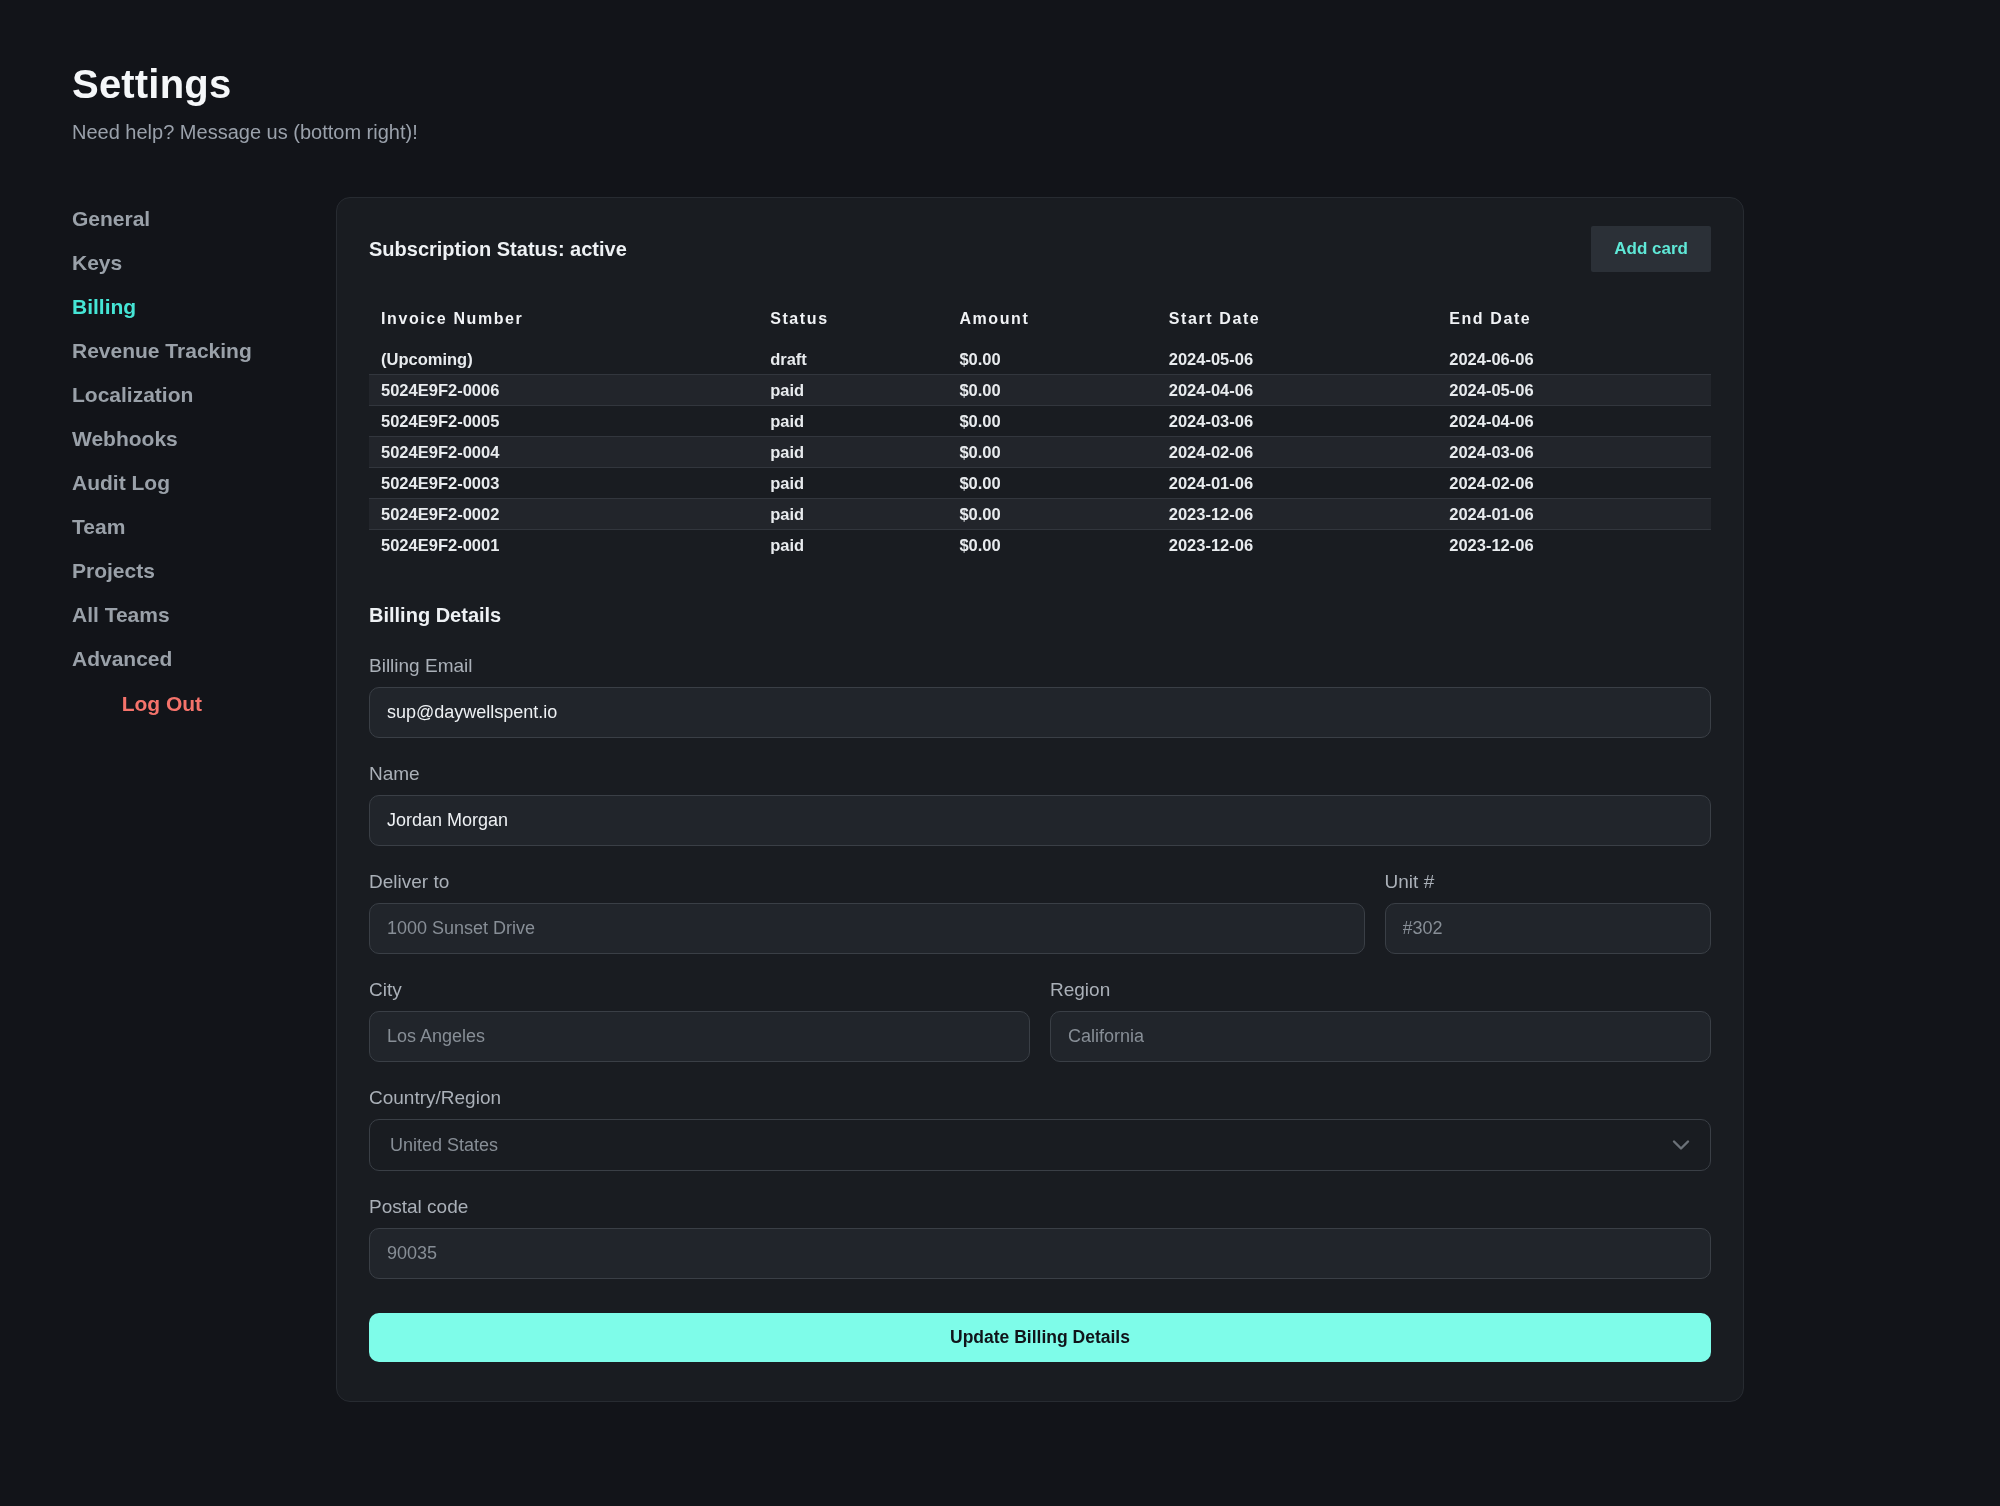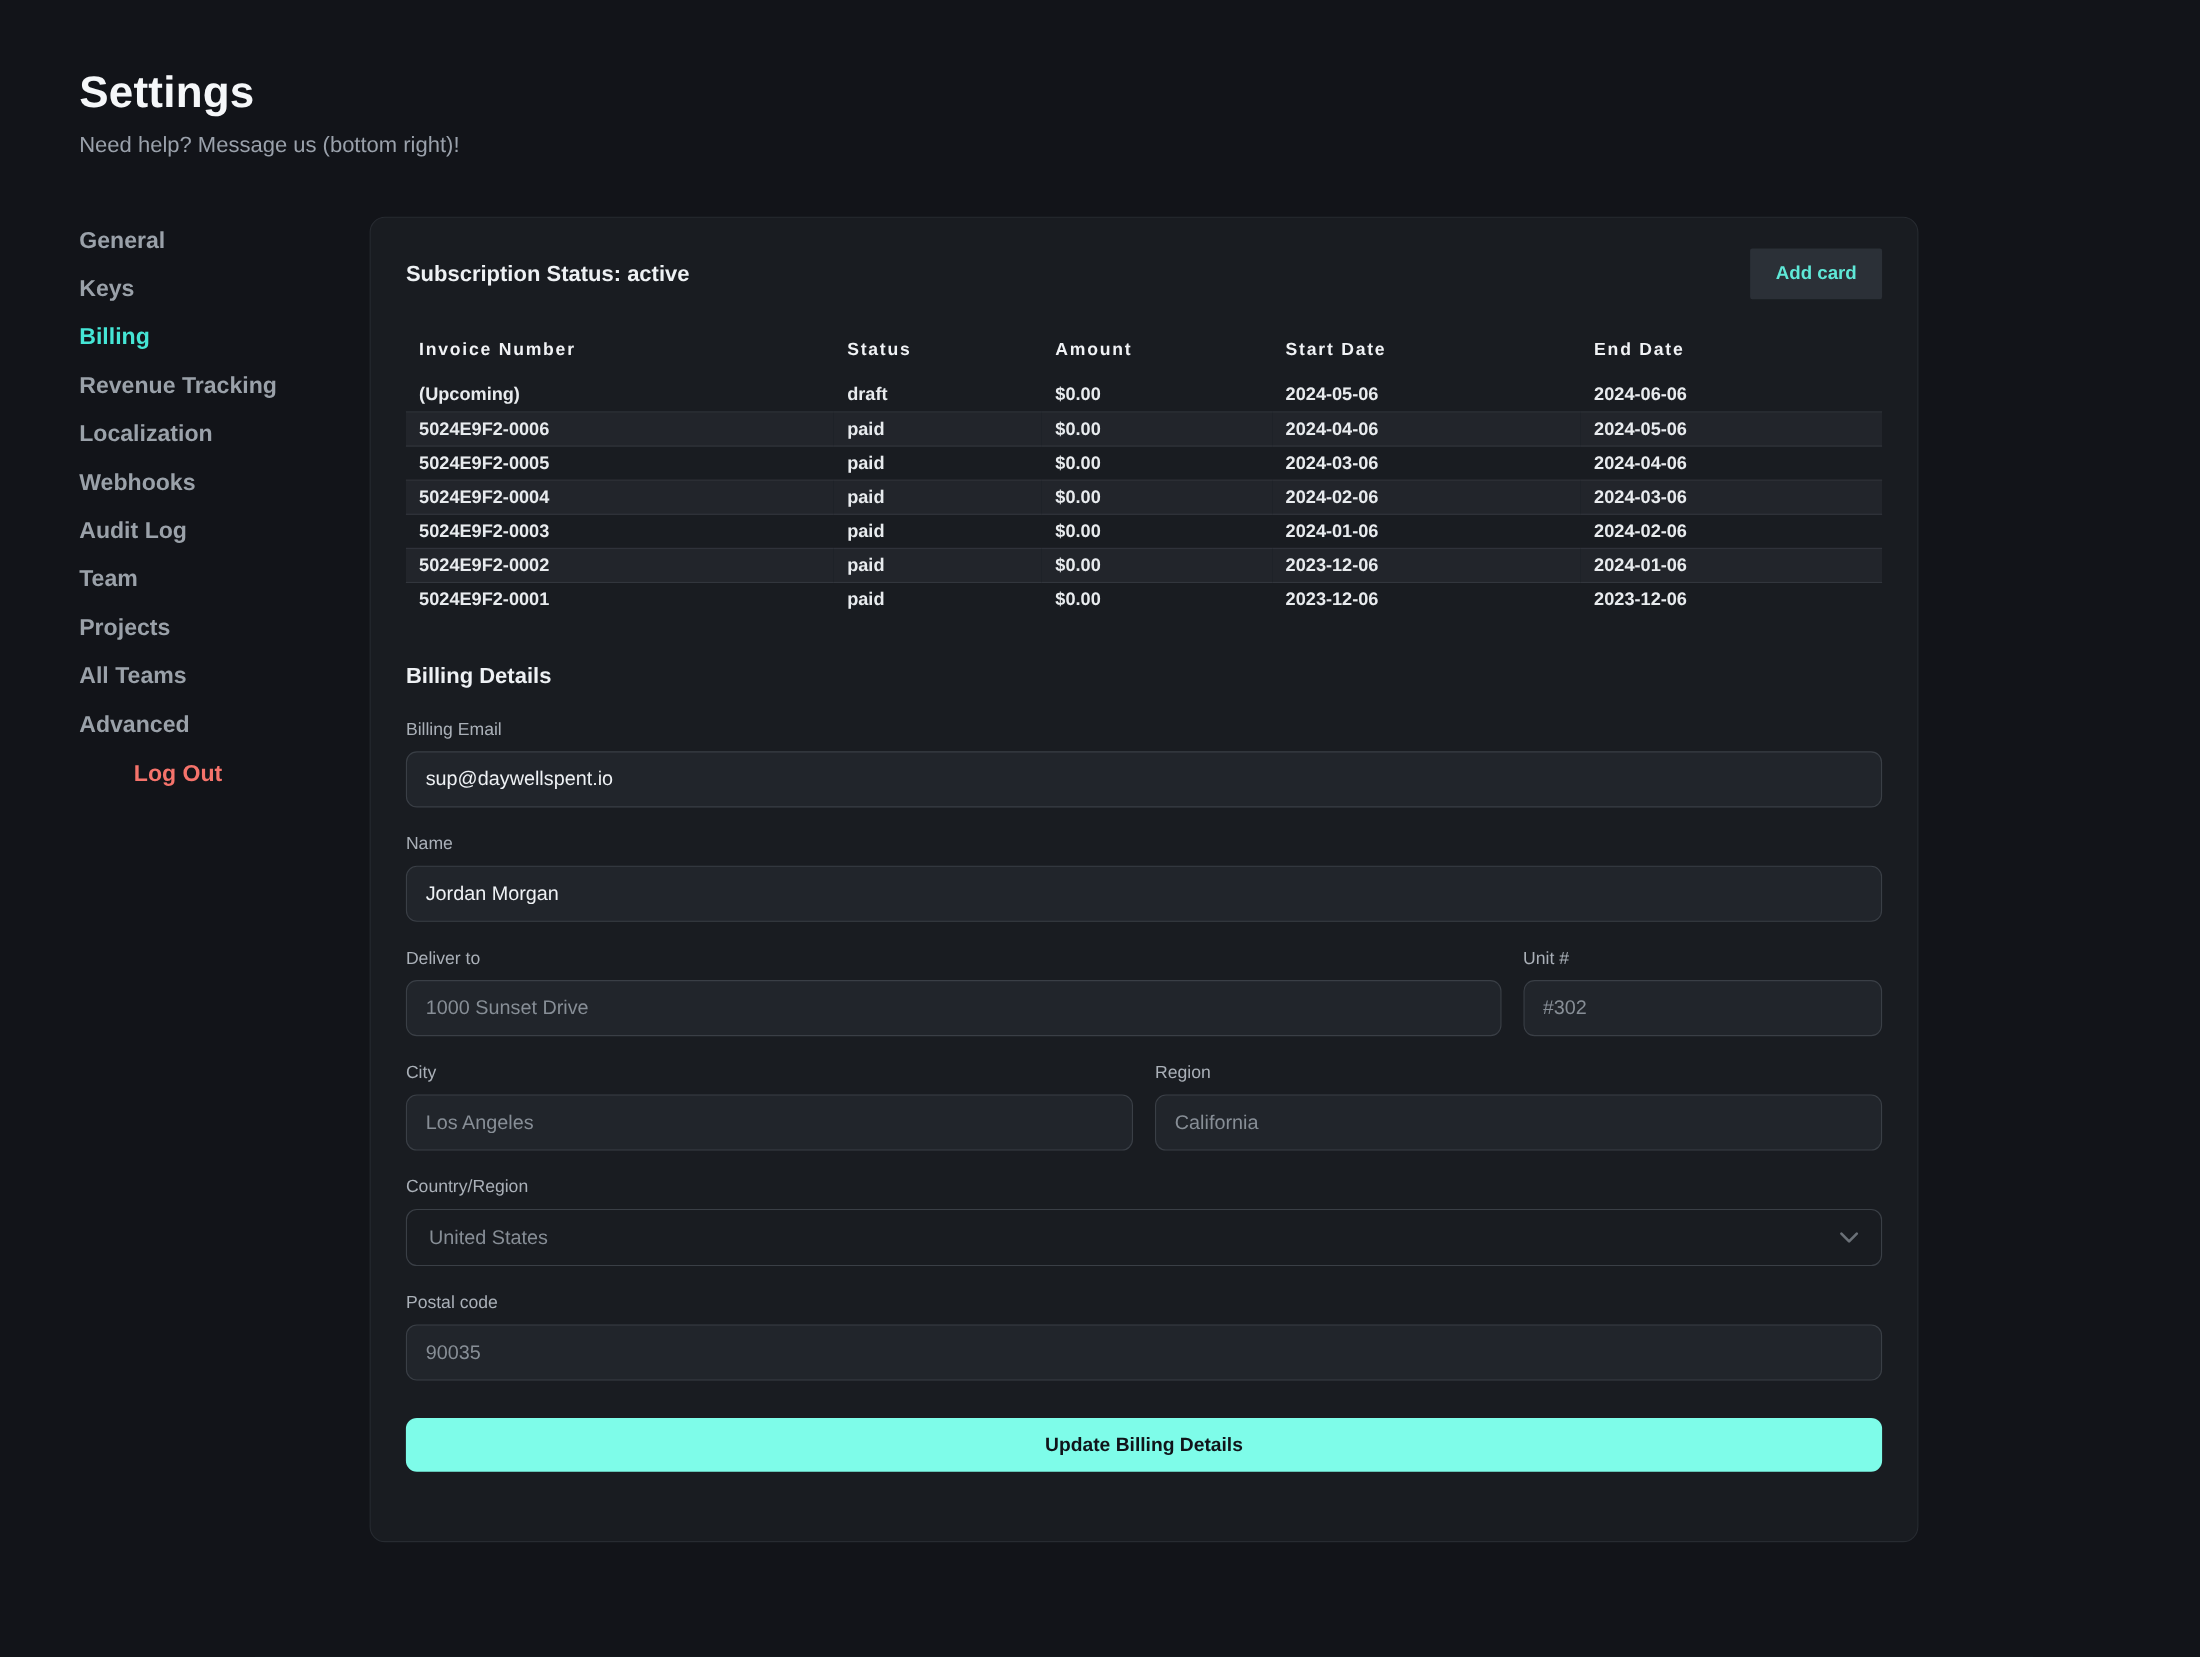--- a/index.html
+++ b/index.html
@@ -56,21 +56,21 @@
   .invoice-table tbody tr:nth-child(even) {
     background:#22252b;
     border-top:1px solid #32363d; border-bottom:1px solid #32363d;
   }
 
   
   .section-heading { margin-top:44px; font-size:20px; font-weight:700; color:#eef1f4; }
   .form { margin-top:28px; }
   .field { margin-top:25px; }
   .field:first-child { margin-top:0; }
-  .field-label { display:block; font-size:16px; color:#aab0b8; font-weight:500; margin-bottom:10px; }
+  .field-label { display:block; font-size:19px; color:#aab0b8; font-weight:500; margin-bottom:10px; }
   .text-input {
     width:100%; height:51px; background:#21252b; border:1px solid #3a3f46;
     border-radius:10px; color:#eef1f4; font-size:18px; font-weight:500;
     padding:0 17px; outline:none; font-family:inherit;
   }
   .text-input::placeholder { color:#878e96; opacity:1; }
   .field-row { display:flex; gap:20px; margin-top:25px; }
   .field-row .field { margin-top:0; }
   .w-deliver { flex:3.05; }
   .w-unit { flex:1; }

